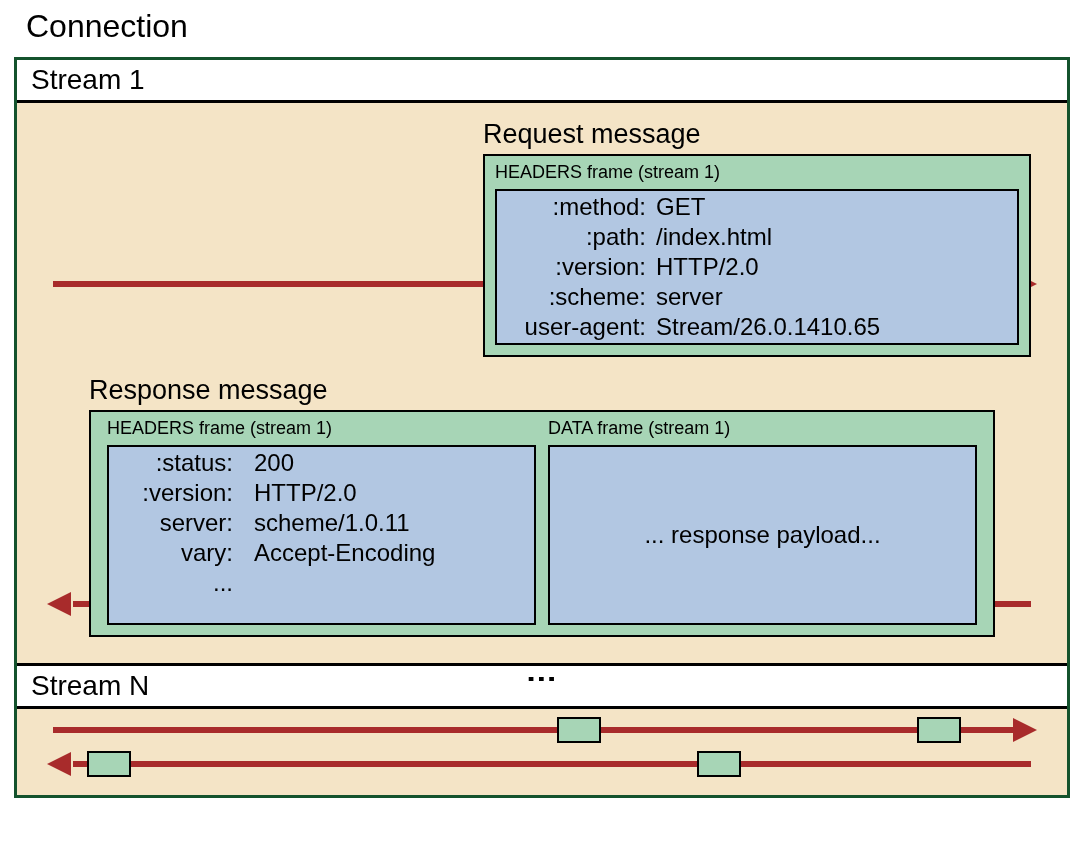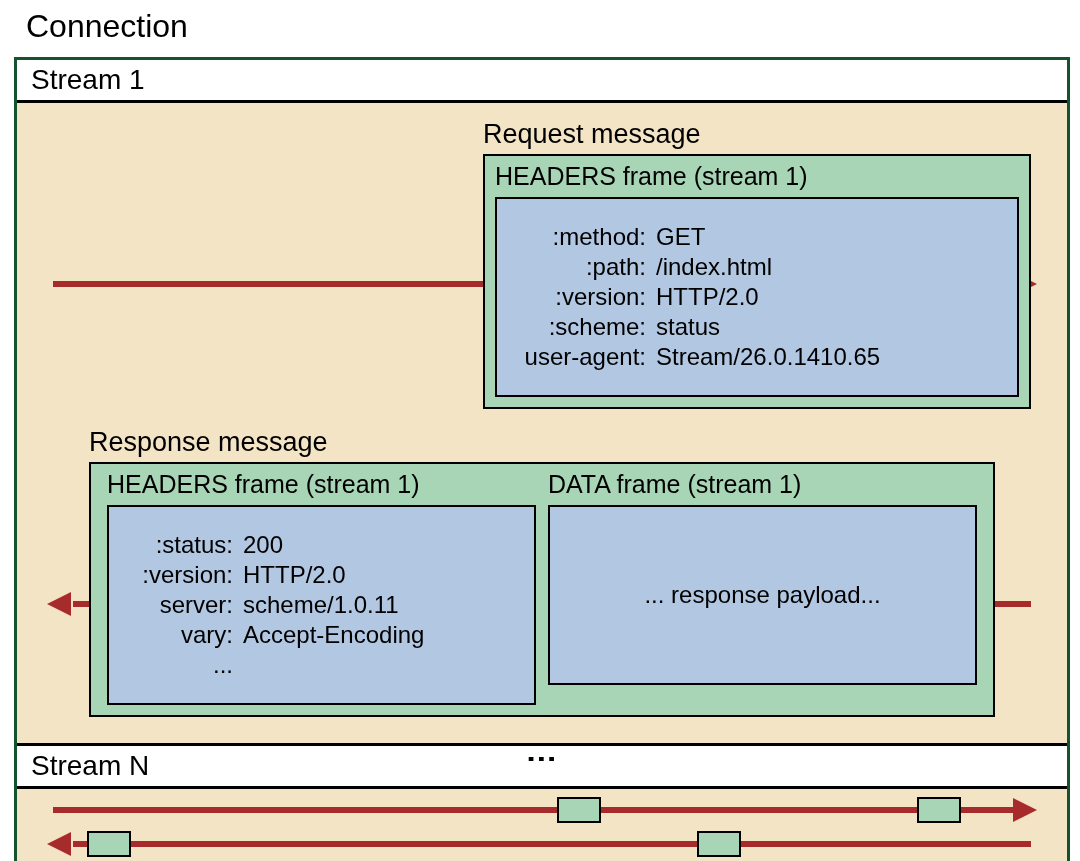--- a/index.html
+++ b/index.html
@@ -38,34 +38,34 @@
     margin-bottom: 4px;
   }
   .request-area { margin-left: 430px; margin-bottom: 18px; position: relative; }
   .response-area { position: relative; }
   .frame-group {
     background: #a7d5b6;
     border: 2px solid #000;
     padding: 6px 10px 10px 10px;
   }
   .frame-title {
-    font-size: 25px;
+    font-size: 18px;
     margin-bottom: 6px;
   }
   .frame-body {
     background: #b2c7e2;
     border: 2px solid #000;
-    padding: 22px 14px;
+    padding: 0 14px;
     font-size: 24px;
     min-height: 120px;
   }
   .kv-row { display: flex; margin: 2px 0; }
   .kv-key { width: 135px; text-align: right; margin-right: 10px; }
   .kv-val { flex: 1; }
-  .resp-key { width: 110px; text-align: right; margin-right: 10px; }
+  .resp-key { width: 110px; text-align: right; margin-right: 21px; }
   .resp-row { display: flex; margin: 2px 0; }
   .response-group {
     display: flex;
     gap: 0;
     background: #a7d5b6;
     border: 2px solid #000;
     padding: 6px 10px 10px 10px;
   }
   .response-col { flex: 1; padding: 0 6px; }
   .data-body {
@@ -157,21 +157,21 @@
           <div class="kv-row">
               <div class="kv-key">:path:</div>
               <div class="kv-val">/index.html</div>
             </div>
           <div class="kv-row">
               <div class="kv-key">:version:</div>
               <div class="kv-val">HTTP/2.0</div>
             </div>
           <div class="kv-row">
               <div class="kv-key">:scheme:</div>
-              <div class="kv-val">status</div>
+              <div class="kv-val">server</div>
             </div>
           <div class="kv-row">
               <div class="kv-key">user-agent:</div>
               <div class="kv-val">Stream/26.0.1410.65</div>
             </div>
         </div>
       </div>
     </div>
 
     <div class="response-area">

